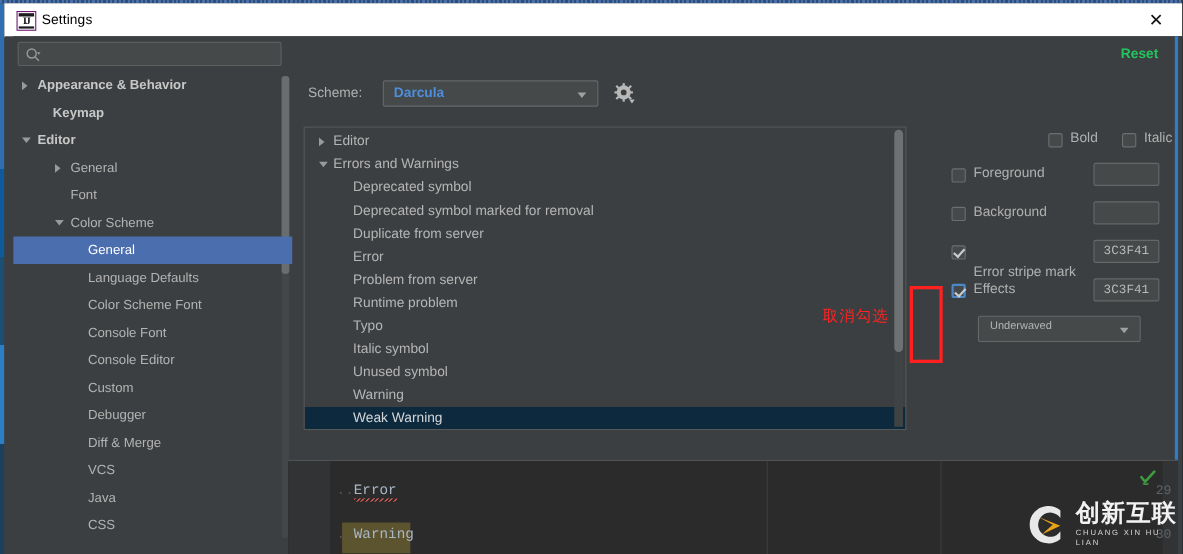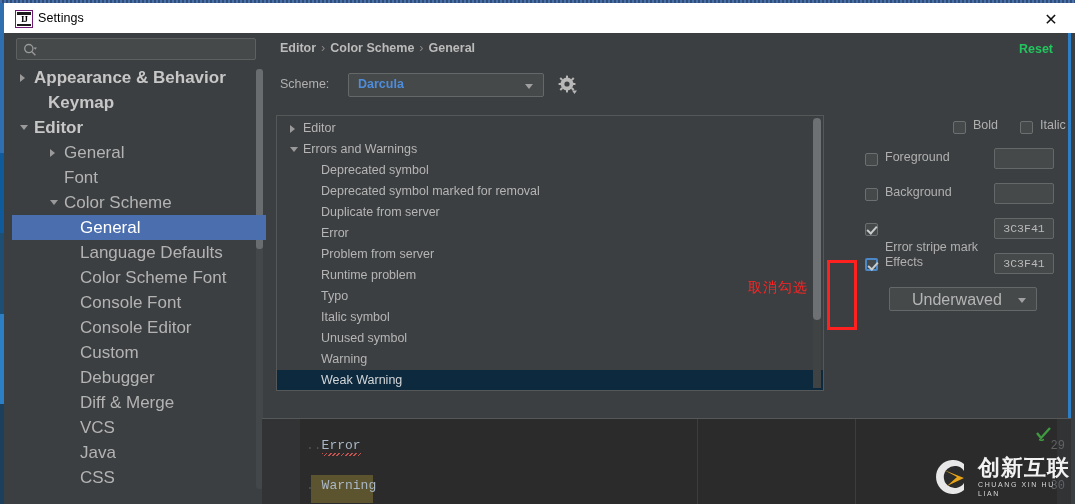--- a/index.html
+++ b/index.html
@@ -86,21 +86,21 @@
     position: absolute; left: 24px; top: 0; right: 4px; height: 20px;
     background: transparent; border: 0; outline: 0;
     color: #bbbbbb; font-size: 12px; font-family: "Liberation Sans", sans-serif;
   }
   .tree {
     position: absolute; left: 0; top: 32px; width: 254px; height: 439px;
     overflow: hidden;
   }
   .tnode {
     position: relative; height: 25px; line-height: 25px;
-    font-size: 17px; color: #b3b3b3; white-space: nowrap;
+    font-size: 12px; color: #b3b3b3; white-space: nowrap;
     cursor: default;
   }
   .tnode.bold { color: #c7c7c7; font-weight: bold; }
   .tnode.sel { background: #4b6eaf; color: #ffffff; }
   .tnode .arrow {
     position: absolute; top: 9px; width: 0; height: 0;
   }
   .arrow.right {
     border-left: 5px solid #9a9a9a;
     border-top: 4px solid transparent;
@@ -226,21 +226,21 @@
     position: absolute; left: 0; right: 0; top: 3px; text-align: center;
     font-size: 11.5px; color: #b9b9b9;
     font-family: "Liberation Mono", monospace;
   }
   .effect-combo {
     position: absolute; left: 48px; top: 172px; width: 148px; height: 24px;
     background: #45494a; border: 1px solid #646868; border-radius: 2px;
     box-sizing: border-box; cursor: pointer;
   }
   .effect-combo .val {
-    position: absolute; left: 22px; top: 3px; font-size: 16px; color: #b5b5b5;
+    position: absolute; left: 10px; top: 3px; font-size: 10px; color: #b5b5b5;
   }
 
   
   .anno-box {
     position: absolute; left: 823px; top: 227px; width: 30px; height: 70px;
     border: 3px solid #ff2020; box-sizing: border-box; pointer-events: none;
   }
   .anno-text {
     position: absolute; left: 744px; top: 246px;
     font-size: 14px; color: #ff2323; letter-spacing: 1px;
@@ -389,21 +389,20 @@
             <span class="lbl" style="left: 68px;">Java</span>
           </div>
           <div class="tnode">
             <span class="lbl" style="left: 68px;">CSS</span>
           </div>
         </div>
     </div>
 
     <div class="main">
 
-      <div class="breadcrumb" id="breadcrumb"><span>Editor</span><span class="sep">›</span><span>Color Scheme</span><span class="sep">›</span><span>General</span></div>
       <div class="reset-link">Reset</div>
 
       <div class="scheme-row">
         <div class="scheme-label">Scheme:</div>
         <div class="scheme-combo">
           <span class="val">Darcula</span>
           <span class="combo-caret"></span>
         </div>
         <div class="gear-btn">
           <svg width="20" height="20" viewBox="0 0 20 20">

